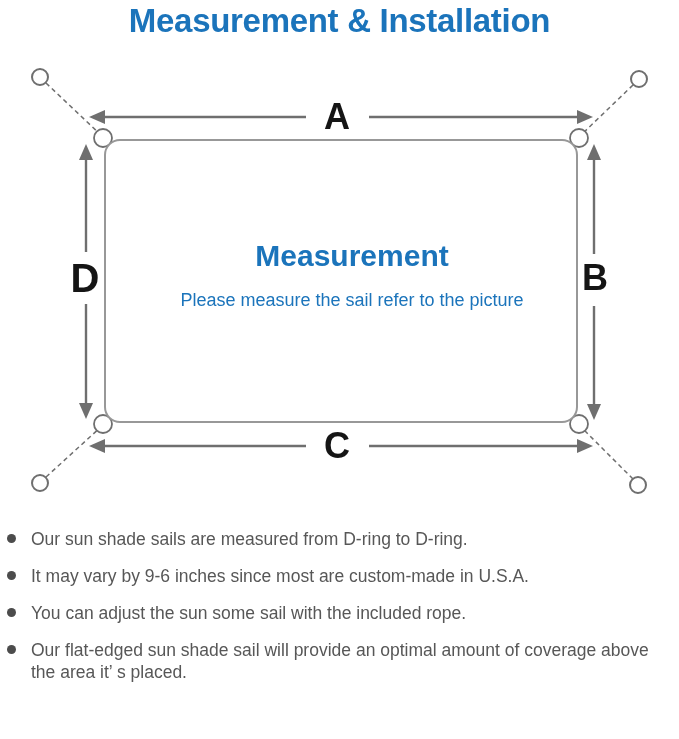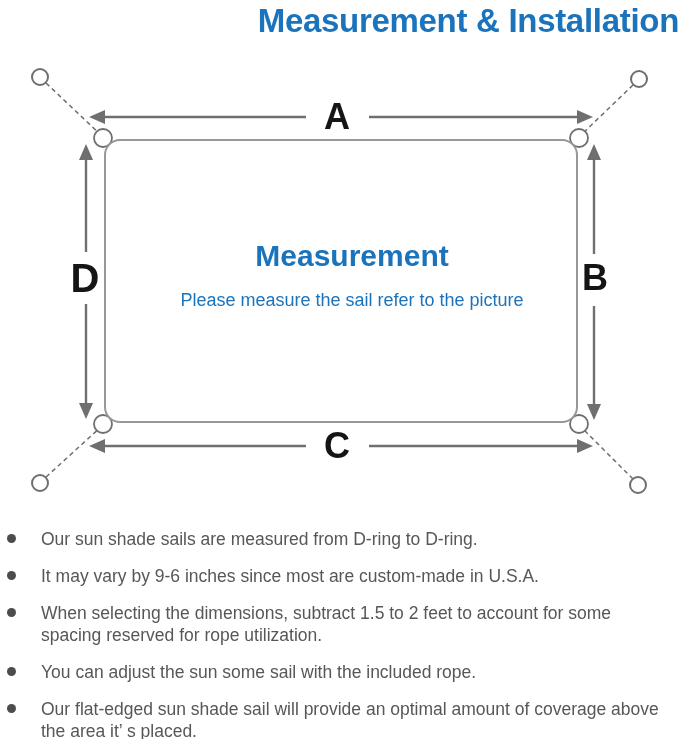--- a/index.html
+++ b/index.html
@@ -14,21 +14,21 @@
   html, body { background: #ffffff; }
   body {
     width: 679px; height: 739px;
     font-family: "Liberation Sans", "DejaVu Sans", sans-serif;
     overflow: hidden;
   }
   .page { position: relative; width: 679px; height: 739px; background: #fff; }
 
   .title {
     position: absolute; top: 2px; left: 0; width: 100%;
-    text-align: right;
+    text-align: center;
     font-size: 33px; font-weight: bold; letter-spacing: -0.3px;
     color: var(--accent-blue);
   }
 
   .diagram-svg { position: absolute; left: 0; top: 0; }
   .arr  { stroke: var(--arrow-gray); stroke-width: 2.4; fill: none; }
   .head { fill: var(--arrow-gray); stroke: none; }
   .dash { stroke: var(--arrow-gray); stroke-width: 1.5; fill: none; stroke-dasharray: 4.5 3.5; }
   .ring { fill: #ffffff; stroke: var(--arrow-gray); stroke-width: 2; }
   .dring{ fill: #ffffff; stroke: var(--arrow-gray); stroke-width: 1.8; }
@@ -48,21 +48,21 @@
   }
   .center-text .heading { font-size: 30px; font-weight: bold; line-height: 1.05; }
   .center-text .subheading { font-size: 18px; margin-top: 18px; }
 
   .instructions {
     position: absolute; top: 528px; left: 7px; width: 666px;
     display: flex; flex-direction: column; gap: 15px;
     list-style: none;
   }
   .instruction-item {
-    display: flex; gap: 25px; align-items: flex-start;
+    display: flex; gap: 15px; align-items: flex-start;
     font-size: 17.5px; line-height: 1.26; color: var(--text-gray);
   }
   .bullet-dot {
     flex: none; width: 9px; height: 9px; border-radius: 50%;
     background: var(--bullet-gray); margin-top: 6px;
   }
 </style>
 </head>
 <body>
 
@@ -132,24 +132,20 @@
     <li class="instruction-item">
       <span class="bullet-dot"></span>
       <span>Our sun shade sails are measured from D-ring to D-ring.</span>
     </li>
     <li class="instruction-item">
       <span class="bullet-dot"></span>
       <span>It may vary by 9-6 inches since most are custom-made in U.S.A.</span>
     </li>
     <li class="instruction-item">
       <span class="bullet-dot"></span>
-      <span>When selecting the dimensions, subtract 1.5 to 2 feet to account for some spacing reserved for rope utilization.</span>
-    </li>
-    <li class="instruction-item">
-      <span class="bullet-dot"></span>
       <span>You can adjust the sun some sail with the included rope.</span>
     </li>
     <li class="instruction-item">
       <span class="bullet-dot"></span>
       <span>Our flat-edged sun shade sail will provide an optimal amount of coverage above the area it’ s placed.</span>
     </li>
   </ul>
 
 </div>
 

